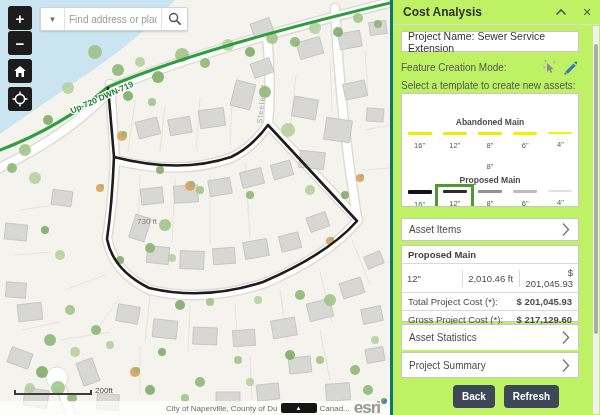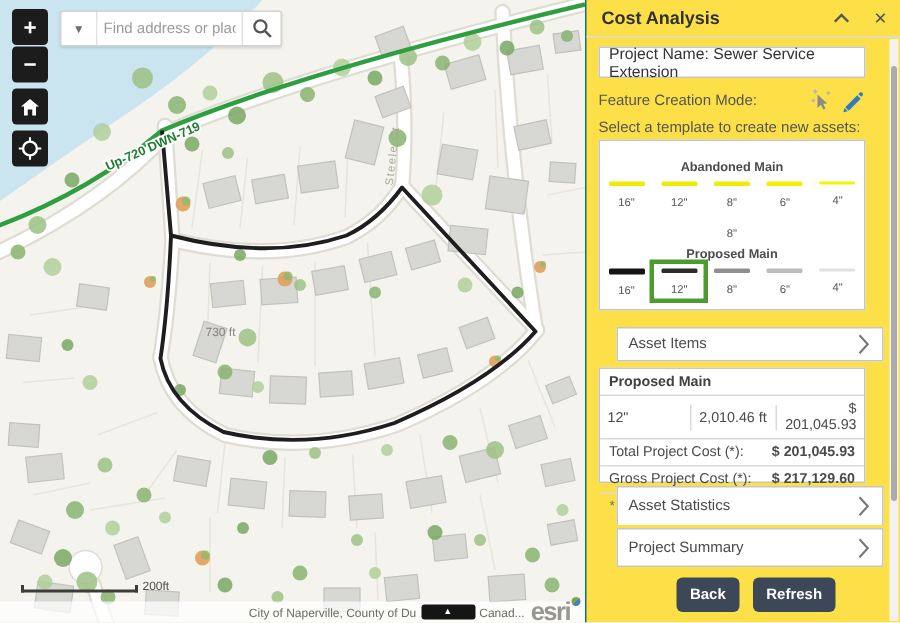--- a/index.html
+++ b/index.html
@@ -23,38 +23,38 @@
   #scalebar .bar{width:78px;height:5px;border-left:2px solid #3c3c38;border-right:2px solid #3c3c38;border-bottom:2px solid #3c3c38;margin-right:3px;}
   #attrib{position:absolute;left:0;bottom:0;width:100%;height:14px;background:rgba(255,255,255,.72);
           display:flex;align-items:center;justify-content:flex-end;font-size:8px;color:#6d6d66;padding-right:2px;}
   #attrib .blk{width:36px;height:10px;background:#151515;border-radius:2px;margin:0 3px;display:flex;align-items:center;justify-content:center;cursor:pointer;}
   #attrib .blk span{color:#fff;font-size:6px;line-height:6px;}
   #esri{font-size:17px;font-weight:bold;color:#97978f;letter-spacing:-1px;position:relative;padding-right:8px;margin-left:4px;}
   #esri i{position:absolute;right:1px;top:0px;width:6px;height:6px;border-radius:50%;
           background:linear-gradient(135deg,#7aa84c 50%,#4c7fb5 50%);}
 
   
-  #panel{position:relative;width:210px;height:415px;background:#fde047;border-left:1px solid #0f766e;font-size:10px;color:#4a4a4a;}
+  #panel{position:relative;width:210px;height:415px;background:#bef264;border-left:3px solid #0f766e;font-size:10px;color:#4a4a4a;}
   #phead{position:absolute;left:0;top:0;width:100%;height:25px;border-bottom:1px solid #dcdcdc;display:flex;align-items:center;}
   #phead .t{font-size:12px;font-weight:bold;color:#303030;padding-left:10px;flex:1;}
   #phead .ic{width:26px;height:100%;display:flex;align-items:center;justify-content:center;color:#555;cursor:pointer;}
   .box{position:absolute;left:8px;width:178px;background:#fff;border:1px solid var(--bd);}
   #projbox{top:31px;height:21px;display:flex;align-items:center;padding-left:6px;font-size:10.5px;color:#333;}
   #fcm{position:absolute;left:8px;top:55px;width:178px;height:24px;display:flex;align-items:center;}
   #fcm .lbl{flex:1;color:#555;}
   #fcm .mic{width:20px;height:20px;display:flex;align-items:center;justify-content:center;cursor:pointer;}
   #seltpl{position:absolute;left:8px;top:80px;width:178px;color:#555;}
-  #tplbox{top:93px;height:114px;overflow:hidden;padding-top:9px;}
+  #tplbox{top:93px;height:114px;overflow:hidden;padding-top:20px;}
   .tpl-heading{text-align:center;font-size:8.5px;color:#4c4c4c;font-weight:bold;margin:3px 0 2px;}
   .tpl-row{display:flex;justify-content:center;}
   .tpl-item{width:34px;margin:0 1px;display:flex;flex-direction:column;align-items:center;padding:3px 0 1px;cursor:pointer;}
   .tpl-item.selected{outline:3px solid var(--sel);}
   .tpl-line{width:24px;border-radius:1px;}
   .tpl-label{font-size:7.5px;color:#555;margin-top:6px;}
-  .srow{position:absolute;left:8px;width:178px;background:#fff;border:1px solid var(--bd);display:flex;align-items:center;cursor:pointer;margin-left:12px;}
+  .srow{position:absolute;left:8px;width:178px;background:#fff;border:1px solid var(--bd);display:flex;align-items:center;cursor:pointer;}
   .srow .lbl{flex:1;padding-left:7px;color:#4a4a4a;}
   .srow .ch{padding-right:8px;display:flex;align-items:center;}
   #assetitems{top:218px;height:23px;}
   #costbox{top:245px;height:77px;font-size:9.5px;}
   .crow{display:flex;border-bottom:1px solid #d9d9d9;align-items:center;}
   .crow:last-child{border-bottom:0;}
   .chead{font-weight:bold;color:#3f3f3f;padding:3px 6px;border-bottom:1px solid #d9d9d9;}
   .cell{padding:3px 5px;border-right:1px solid #d9d9d9;}
   .cell:last-child{border-right:0;text-align:right;}
   .tl{flex:1;padding:3px 6px;}

